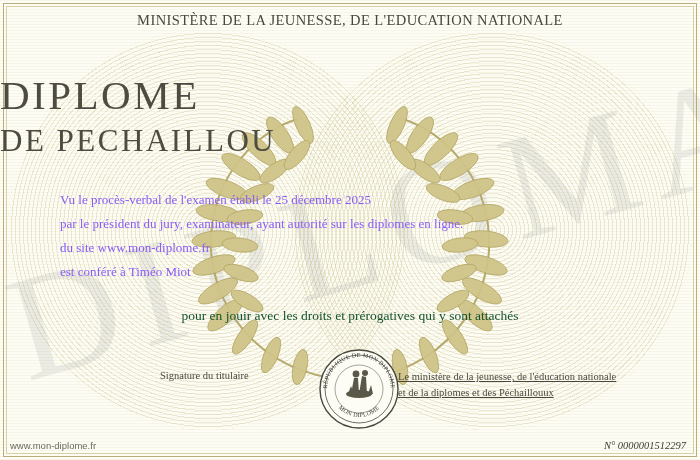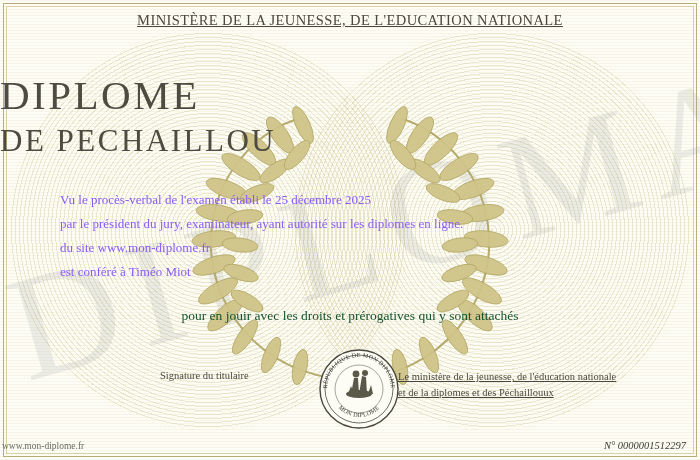--- a/index.html
+++ b/index.html
@@ -87,21 +87,21 @@
   .ministry {
     position: absolute;
     left: 0; right: 0; top: 11px;
     text-align: center;
     font-variant: small-caps;
     font-size: 14.5px;
     letter-spacing: 0.4px;
     line-height: 19px;
     color: #4a483c;
   }
-  .ministry div { white-space: nowrap; text-decoration: underline; }
+  .ministry div { white-space: nowrap; }
 
   
   .title {
     position: absolute;
     left: 0; right: 0; top: 72px;
     text-align: left;
     color: #4e4c40;
   }
   .title .l1 {
     font-size: 41px;
@@ -152,24 +152,24 @@
   
   .seal {
     position: absolute;
     left: 318px; top: 348px;
     width: 82px; height: 82px;
   }
 
   
   .footer-left {
     position: absolute;
-    left: 2px; bottom: 9px;
+    left: 10px; bottom: 9px;
     font-size: 9.5px;
     color: #6a6a60;
-    font-family: Liberation Serif, serif;
+    font-family: Liberation Sans, sans-serif;
   }
   .footer-right {
     position: absolute;
     right: 14px; bottom: 9px;
     font-size: 10.5px;
     color: #3a3a32;
     font-family: "Liberation Serif", serif;
     font-style: italic;
   }
 </style>

